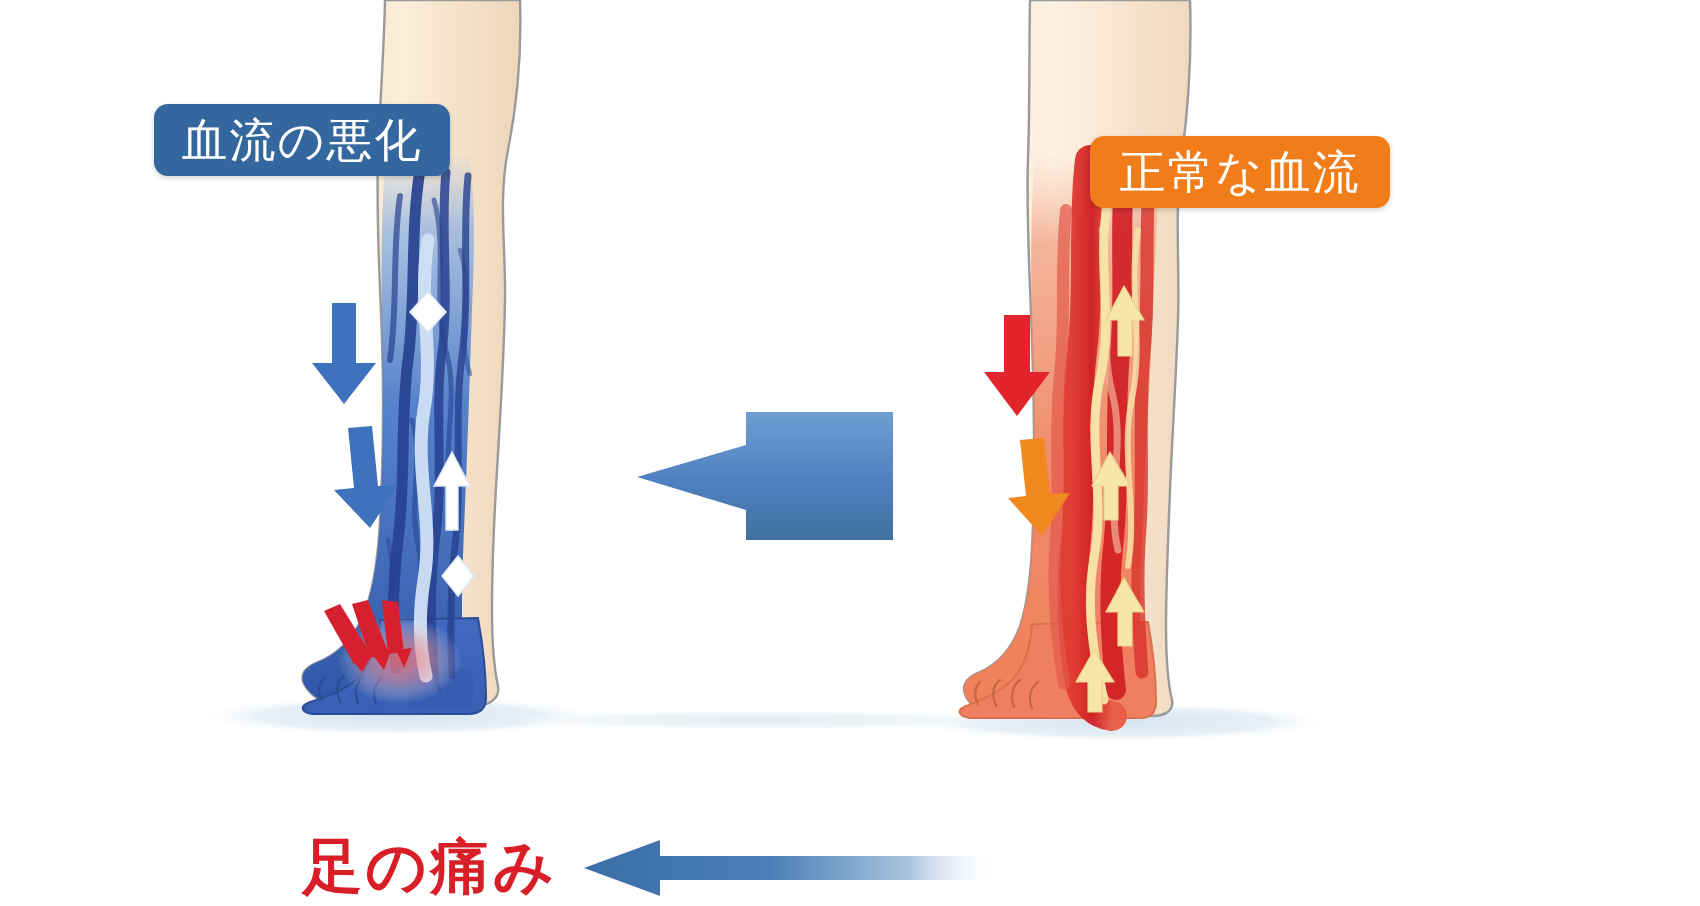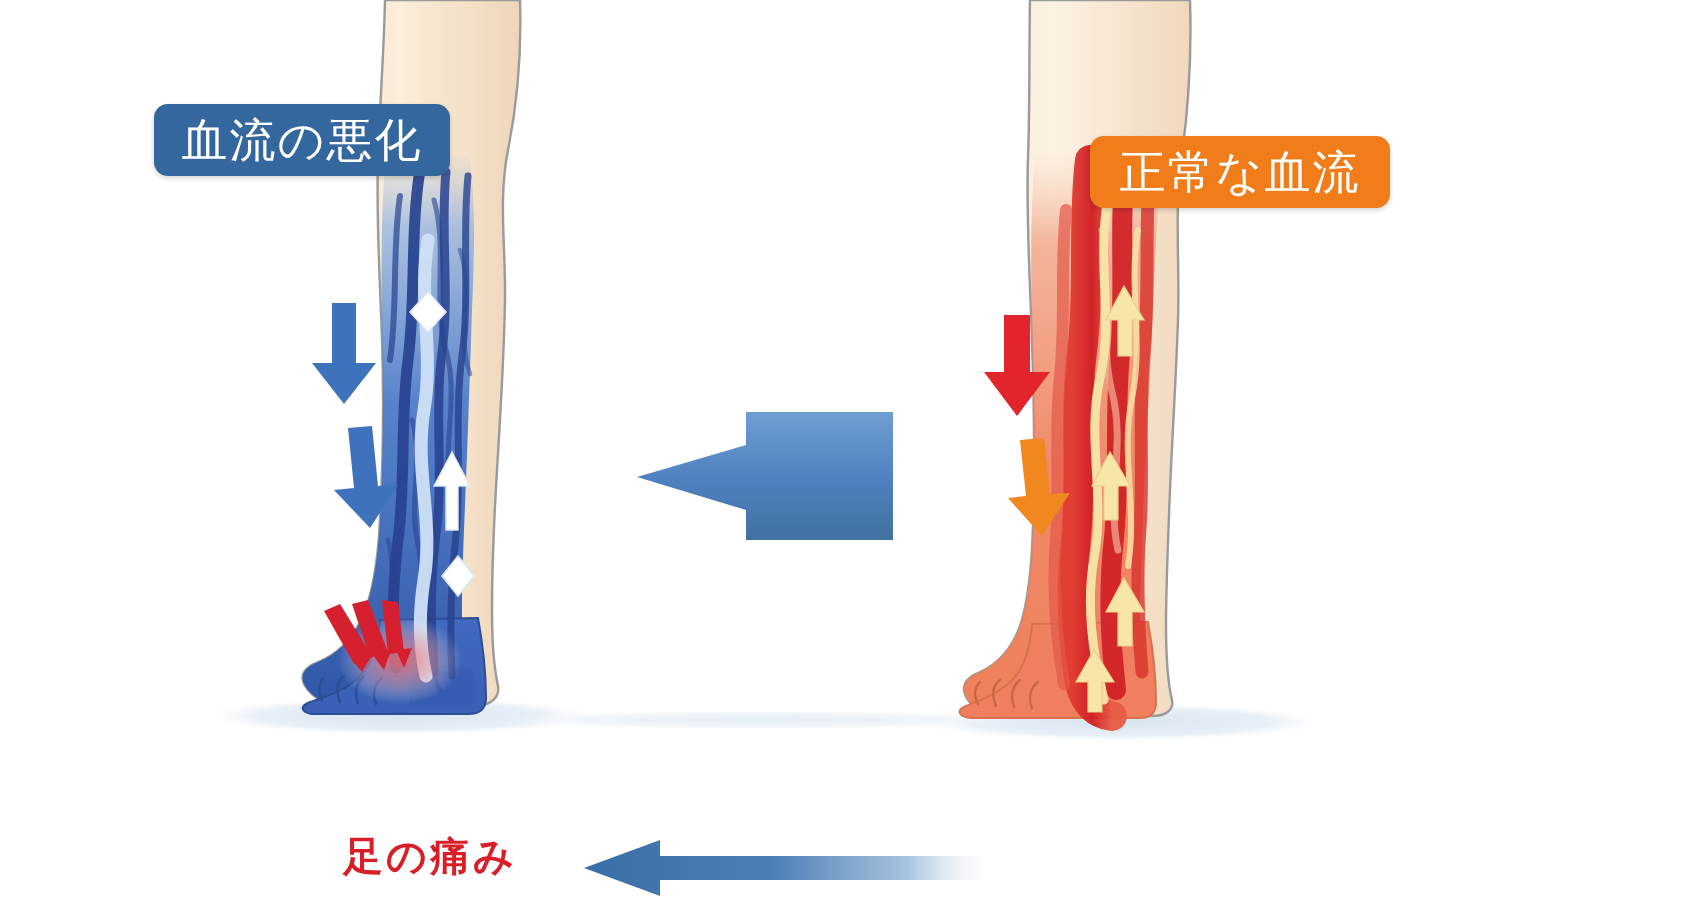--- a/index.html
+++ b/index.html
@@ -43,21 +43,21 @@
     margin-top:32px;
   }
 
   
   #caption-pain{
     position:absolute;
     left:300px; top:836px;
     width:260px;
     text-align:center;
     color:#d81f28;
-    font-size:40px;
+    font-size:60px;
     font-weight:700;
     letter-spacing:3px;
     line-height:1;
   }
 
   
   #art{position:absolute;left:0;top:0;width:1700px;height:906px;}
 </style>
 </head>
 <body>

